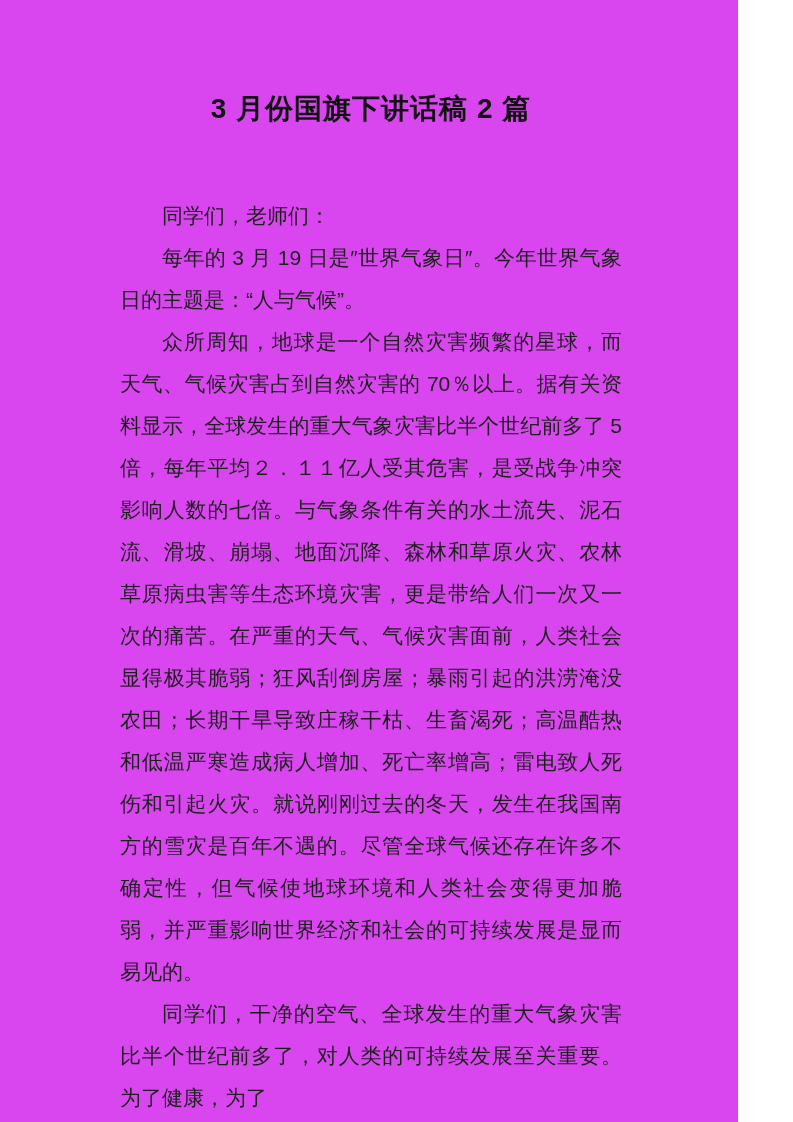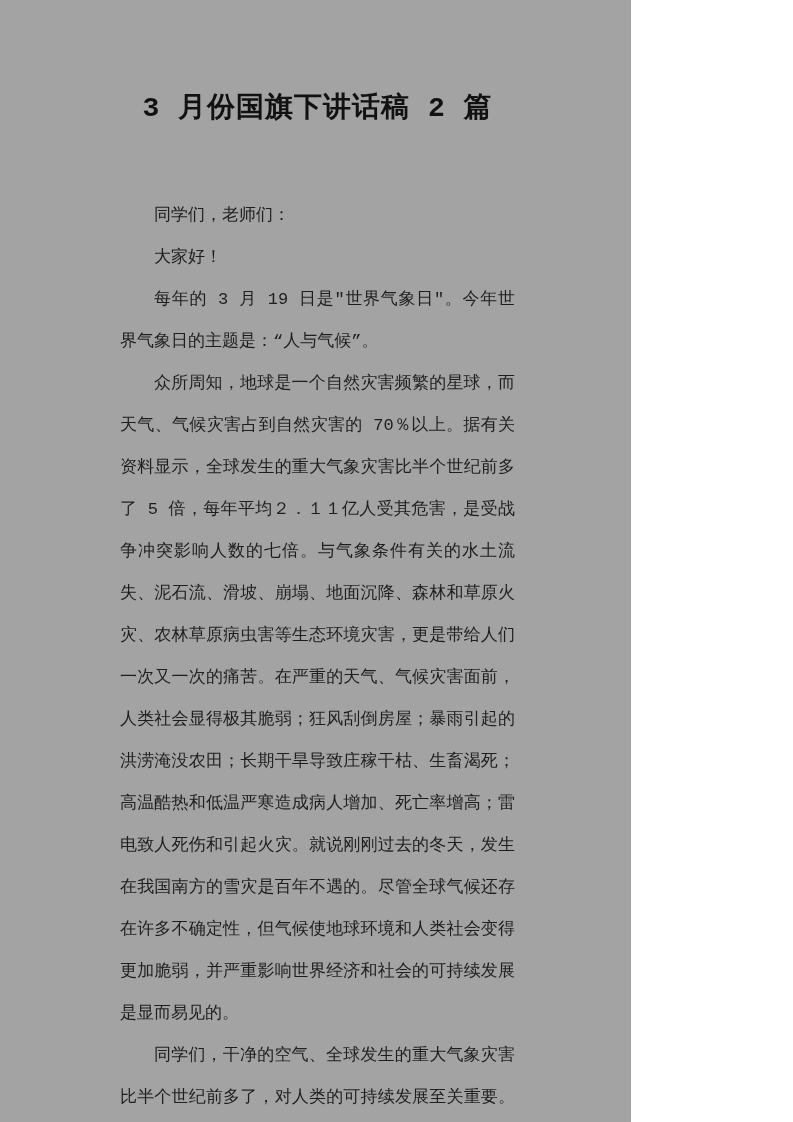--- a/index.html
+++ b/index.html
@@ -2,55 +2,54 @@
 <html><head>
 <meta charset="utf-8">
 <style>
   html, body {
     margin: 0;
     padding: 0;
     background: #ffffff;
   }
   .page {
     position: relative;
-    width: 631px;
+    width: 738px;
     height: 1122px;
-    background: #a3a3a3;
+    background: #d946ef;
     overflow: hidden;
-    font-family: Liberation Mono, monospace;
+    font-family: Liberation Sans, sans-serif;
   }
   .content {
     padding: 88px 116px 0 120px;
   }
   .doc-title {
     margin: 0 0 65px 0;
     font-size: 28px;
     font-weight: bold;
     line-height: 42px;
     text-align: center;
     color: #111111;
     letter-spacing: 1px;
   }
   .doc-body p {
     margin: 0;
-    font-size: 17px;
+    font-size: 21px;
     line-height: 42px;
     text-align: justify;
     text-justify: inter-character;
     text-indent: 2em;
     color: #1e1e1e;
   }
 </style>
 </head>
 <body>
 
 <div class="page">
   <div class="content">
     <h1 class="doc-title">3 月份国旗下讲话稿 2 篇</h1>
     <div class="doc-body">
       <p>同学们，老师们：</p>
-      <p>大家好！</p>
       <p>每年的 3 月 19 日是″世界气象日″。今年世界气象日的主题是：“人与气候”。</p>
       <p>众所周知，地球是一个自然灾害频繁的星球，而天气、气候灾害占到自然灾害的 70％以上。据有关资料显示，全球发生的重大气象灾害比半个世纪前多了 5 倍，每年平均２．１１亿人受其危害，是受战争冲突影响人数的七倍。与气象条件有关的水土流失、泥石流、滑坡、崩塌、地面沉降、森林和草原火灾、农林草原病虫害等生态环境灾害，更是带给人们一次又一次的痛苦。在严重的天气、气候灾害面前，人类社会显得极其脆弱；狂风刮倒房屋；暴雨引起的洪涝淹没农田；长期干旱导致庄稼干枯、生畜渴死；高温酷热和低温严寒造成病人增加、死亡率增高；雷电致人死伤和引起火灾。就说刚刚过去的冬天，发生在我国南方的雪灾是百年不遇的。尽管全球气候还存在许多不确定性，但气候使地球环境和人类社会变得更加脆弱，并严重影响世界经济和社会的可持续发展是显而易见的。</p>
       <p>同学们，干净的空气、全球发生的重大气象灾害比半个世纪前多了，对人类的可持续发展至关重要。为了健康，为了</p>
     </div>
   </div>
 </div>
 
 </body></html>

